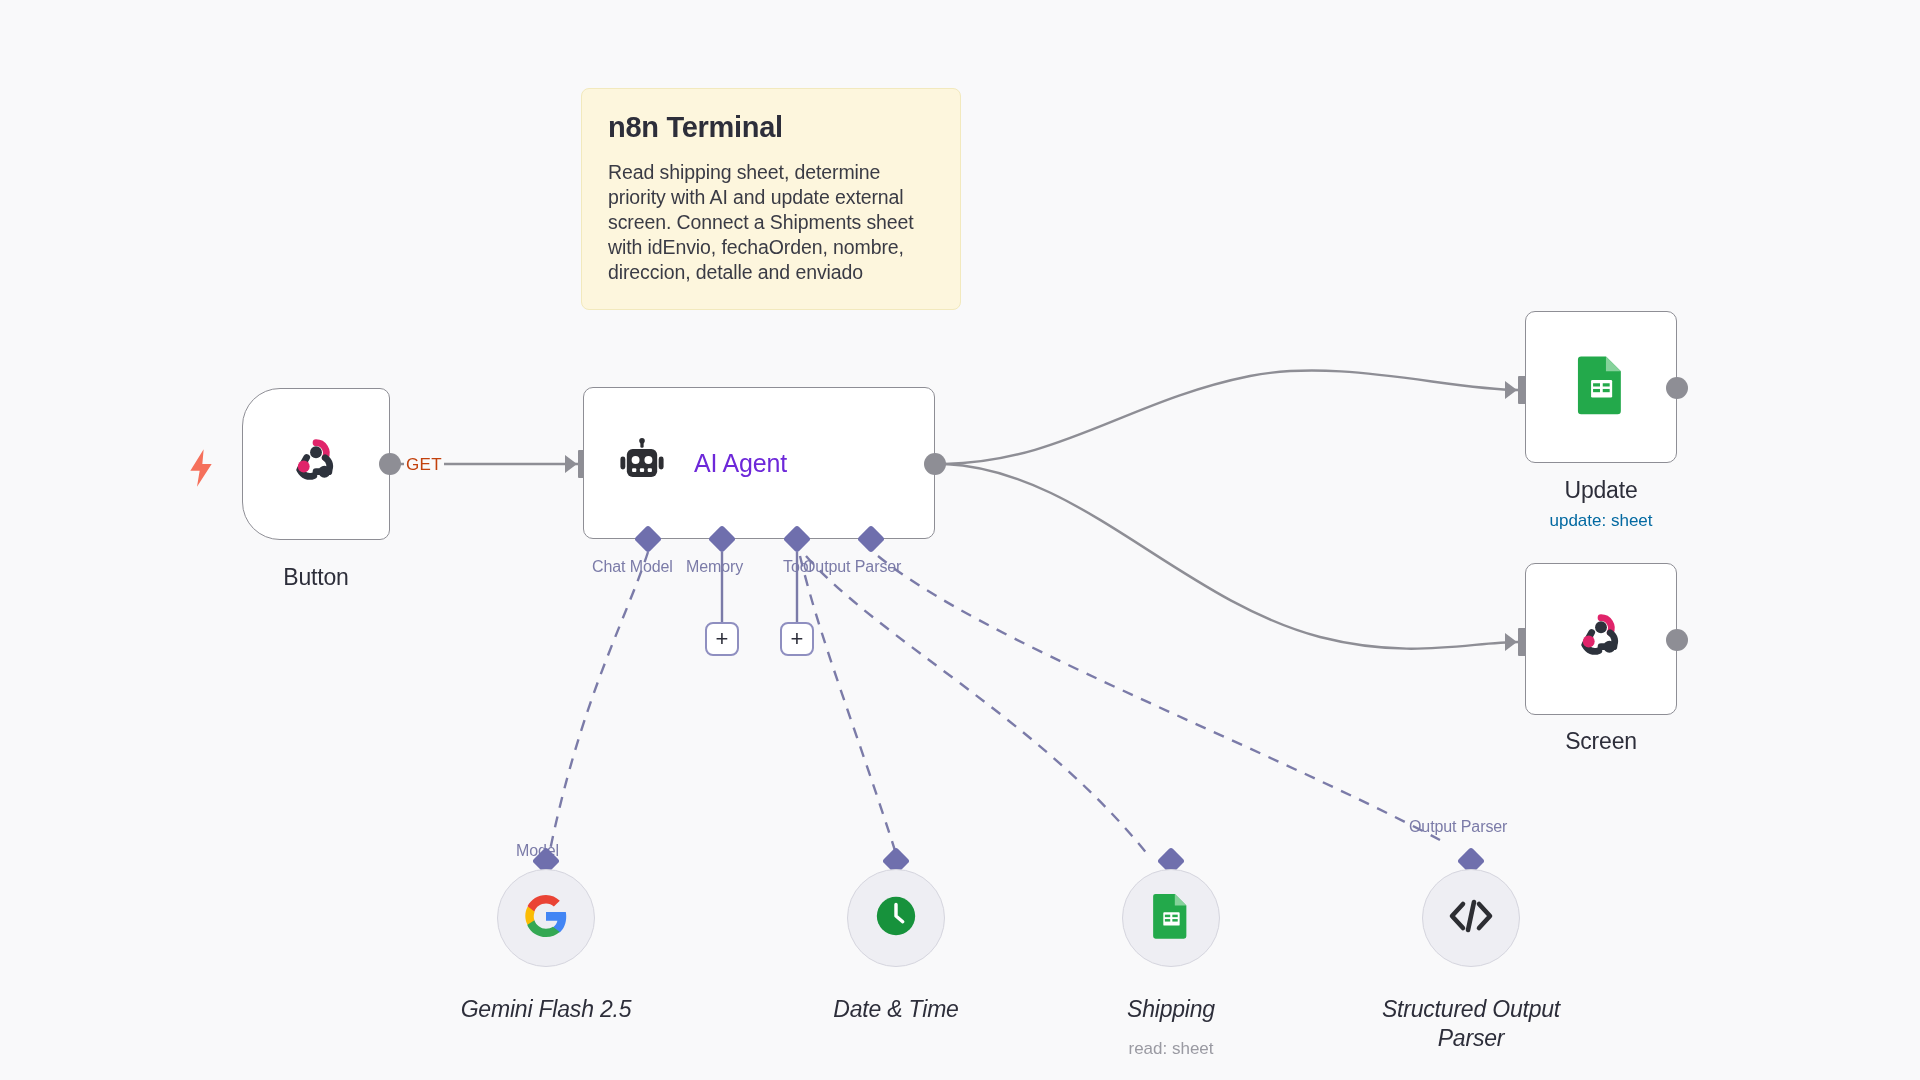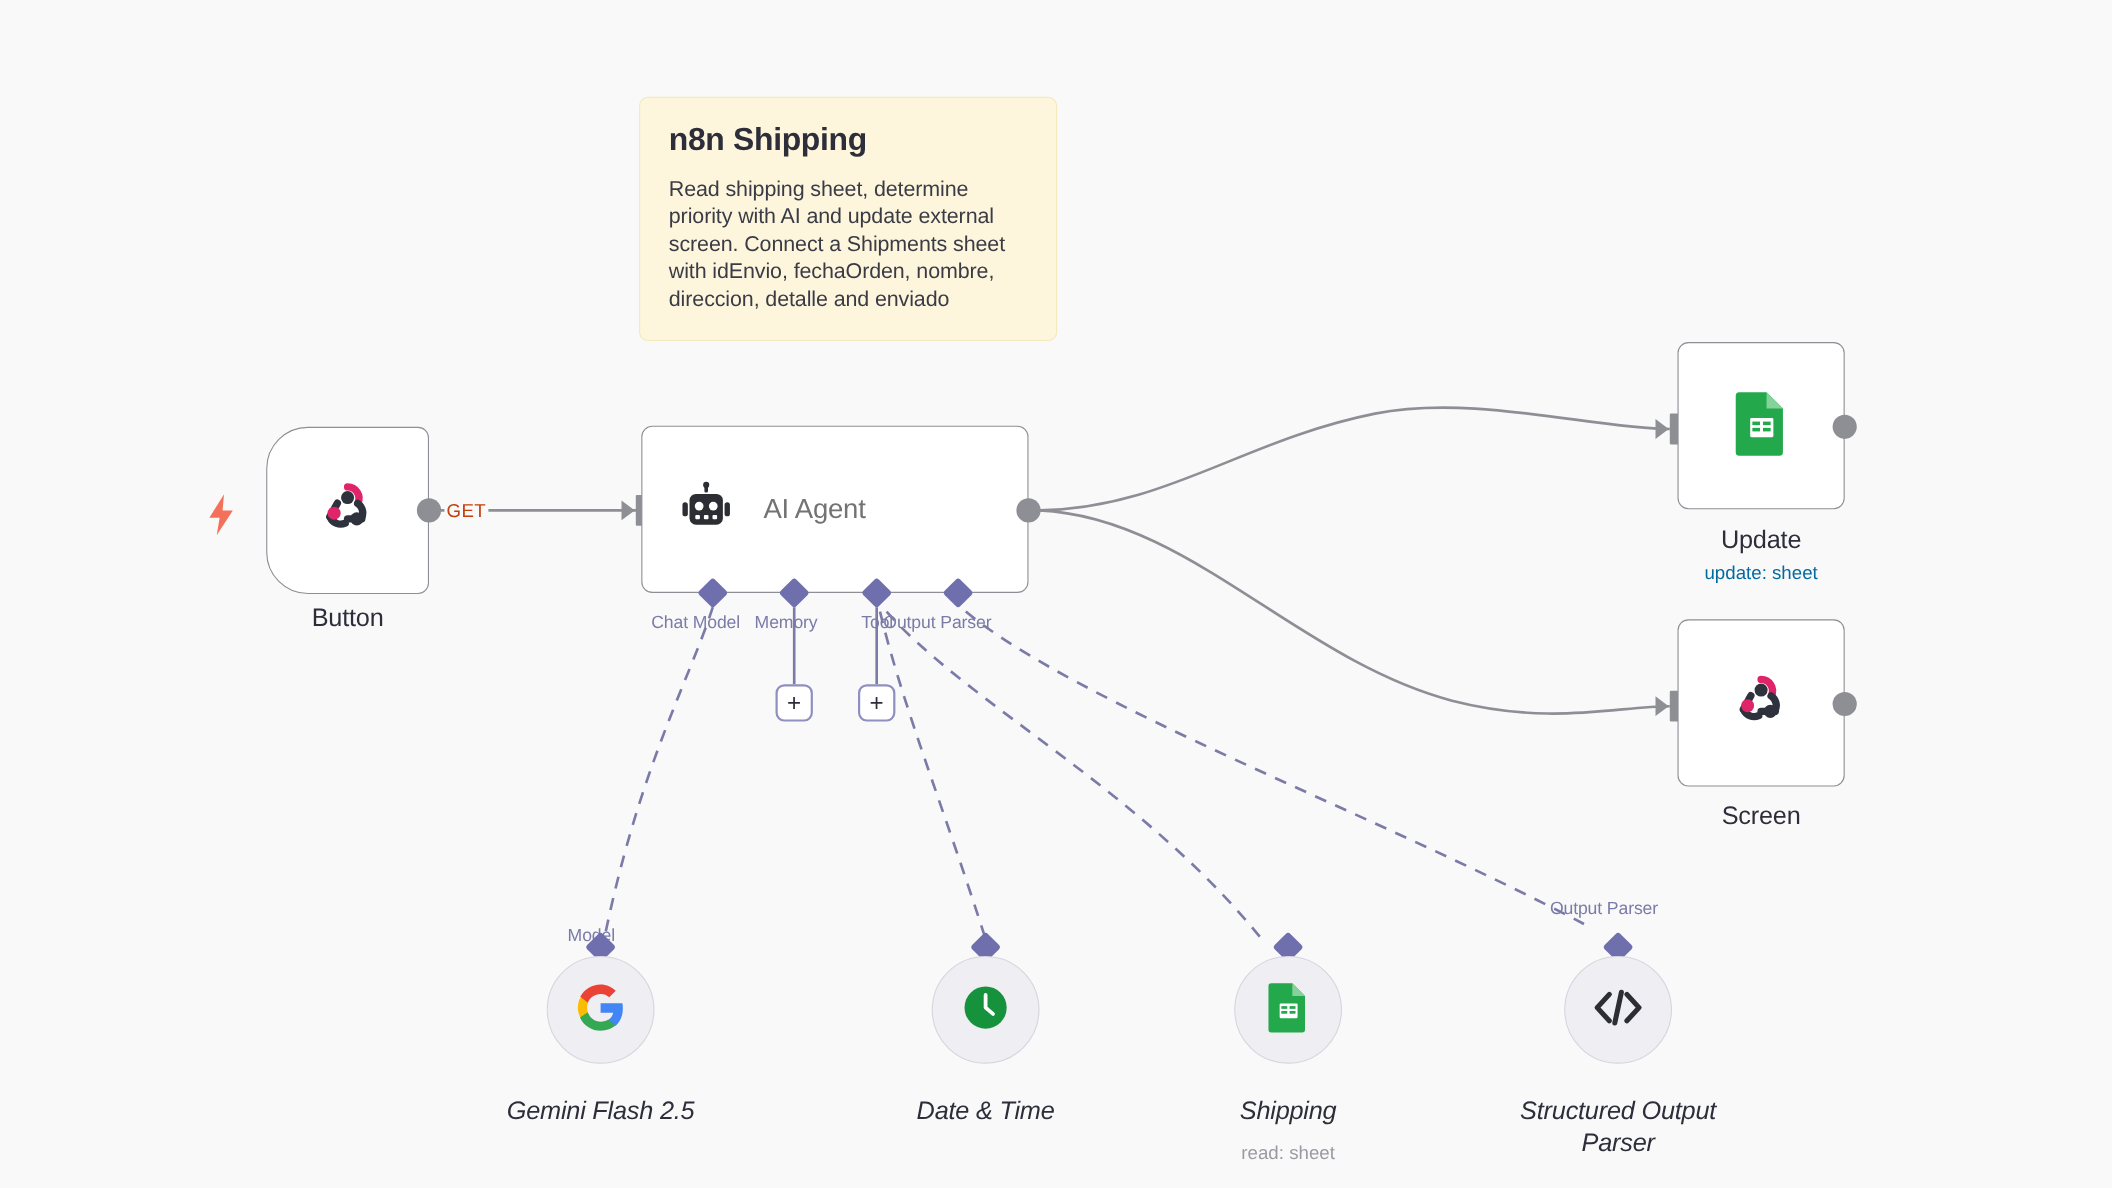--- a/index.html
+++ b/index.html
@@ -41,21 +41,21 @@
   .node-label {
     position:absolute; left:50%; transform:translateX(-50%);
     white-space:nowrap; text-align:center;
     font-size:23px; color:#2d2e3a; letter-spacing:-0.2px;
   }
   .node-sub {
     position:absolute; left:50%; transform:translateX(-50%);
     white-space:nowrap; text-align:center;
     font-size:17px; color:#0369a1;
   }
-  .agent-title { font-size:25px; color:#737373; letter-spacing:-0.2px; }
+  .agent-title { font-size:25px; color:#6d28d9; letter-spacing:-0.2px; }
 
   
   .dot-out {
     position:absolute; width:22px; height:22px; border-radius:50%;
     background:#8e8e95;
   }
   .in-bar { position:absolute; width:8px; height:28px; background:#8e8e95; border-radius:1px; }
   .in-tri {
     position:absolute; width:0; height:0;
     border-top:9px solid transparent; border-bottom:9px solid transparent;
@@ -124,21 +124,21 @@
     <path d="M 797 552 L 797 622" stroke="#7b7ba8" stroke-width="2.4" fill="none"></path>
 
     <path d="M 800 556 C 820 640, 860 740, 898 860" stroke="#7b7ba8" stroke-width="2.4" fill="none" stroke-dasharray="11 9"></path>
 
     <path d="M 806 556 C 880 640, 1040 720, 1148 855" stroke="#7b7ba8" stroke-width="2.4" fill="none" stroke-dasharray="11 9"></path>
 
     <path d="M 878 556 C 980 640, 1250 740, 1440 840" stroke="#7b7ba8" stroke-width="2.4" fill="none" stroke-dasharray="11 9"></path>
   </svg>
 
   <div class="sticky" style="left:581px; top:88px; width:380px;">
-    <div class="sticky-title">n8n Shipping</div>
+    <div class="sticky-title">n8n Terminal</div>
     <div class="sticky-body">Read shipping sheet, determine priority with AI and update external screen. Connect a Shipments sheet with idEnvio, fechaOrden, nombre, direccion, detalle and enviado</div>
   </div>
 
   <div class="bolt" style="left:185px; top:448px;">
     <svg width="32" height="40" viewBox="0 0 24 30">
       <path d="M14 1 L4 17 L11 17 L9 29 L20 12 L13 12 Z" fill="#f5705b"></path>
     </svg>
   </div>
 
   <div class="node trigger" style="left:242px; top:388px; width:148px; height:152px;">
@@ -150,21 +150,21 @@
         <path d="M11.8 30.5 a8 8 0 0 0 10.5 4" stroke="#2d323c" stroke-width="5.2" fill="none" stroke-linecap="round"></path>
         <circle cx="14.5" cy="27.5" r="4.6" fill="#e0246a"></circle>
         <path d="M24 31.5 L34 31.5" stroke="#2d323c" stroke-width="5.2" fill="none" stroke-linecap="round"></path>
         <path d="M33.5 31.5 a8 8 0 0 0 -2.4 -10.8" stroke="#2d323c" stroke-width="5.2" fill="none" stroke-linecap="round"></path>
         <circle cx="30.5" cy="31.5" r="4.6" fill="#2d323c"></circle>
       </svg>
     </span>
   </div>
   <div class="dot-out" style="left:379px; top:453px;"></div>
   <div class="get-label" style="left:404px; top:455px;">GET</div>
-  <div class="node-label" style="left:316px; top:548px;">Button</div>
+  <div class="node-label" style="left:316px; top:564px;">Button</div>
 
   <div class="in-tri" style="left:565px; top:455px;"></div>
   <div class="in-bar" style="left:578px; top:450px;"></div>
 
   <div class="node" style="left:583px; top:387px; width:352px; height:152px; padding-left:30px;">
     <span style="display:inline-flex;">
       <svg width="56" height="56" viewBox="0 0 48 48">
         <rect x="22.6" y="5" width="2.8" height="6" rx="1.2" fill="#2d2e33"></rect>
         <circle cx="24" cy="5" r="2.4" fill="#2d2e33"></circle>
         <rect x="11" y="12" width="26" height="24" rx="5" fill="#2d2e33"></rect>

